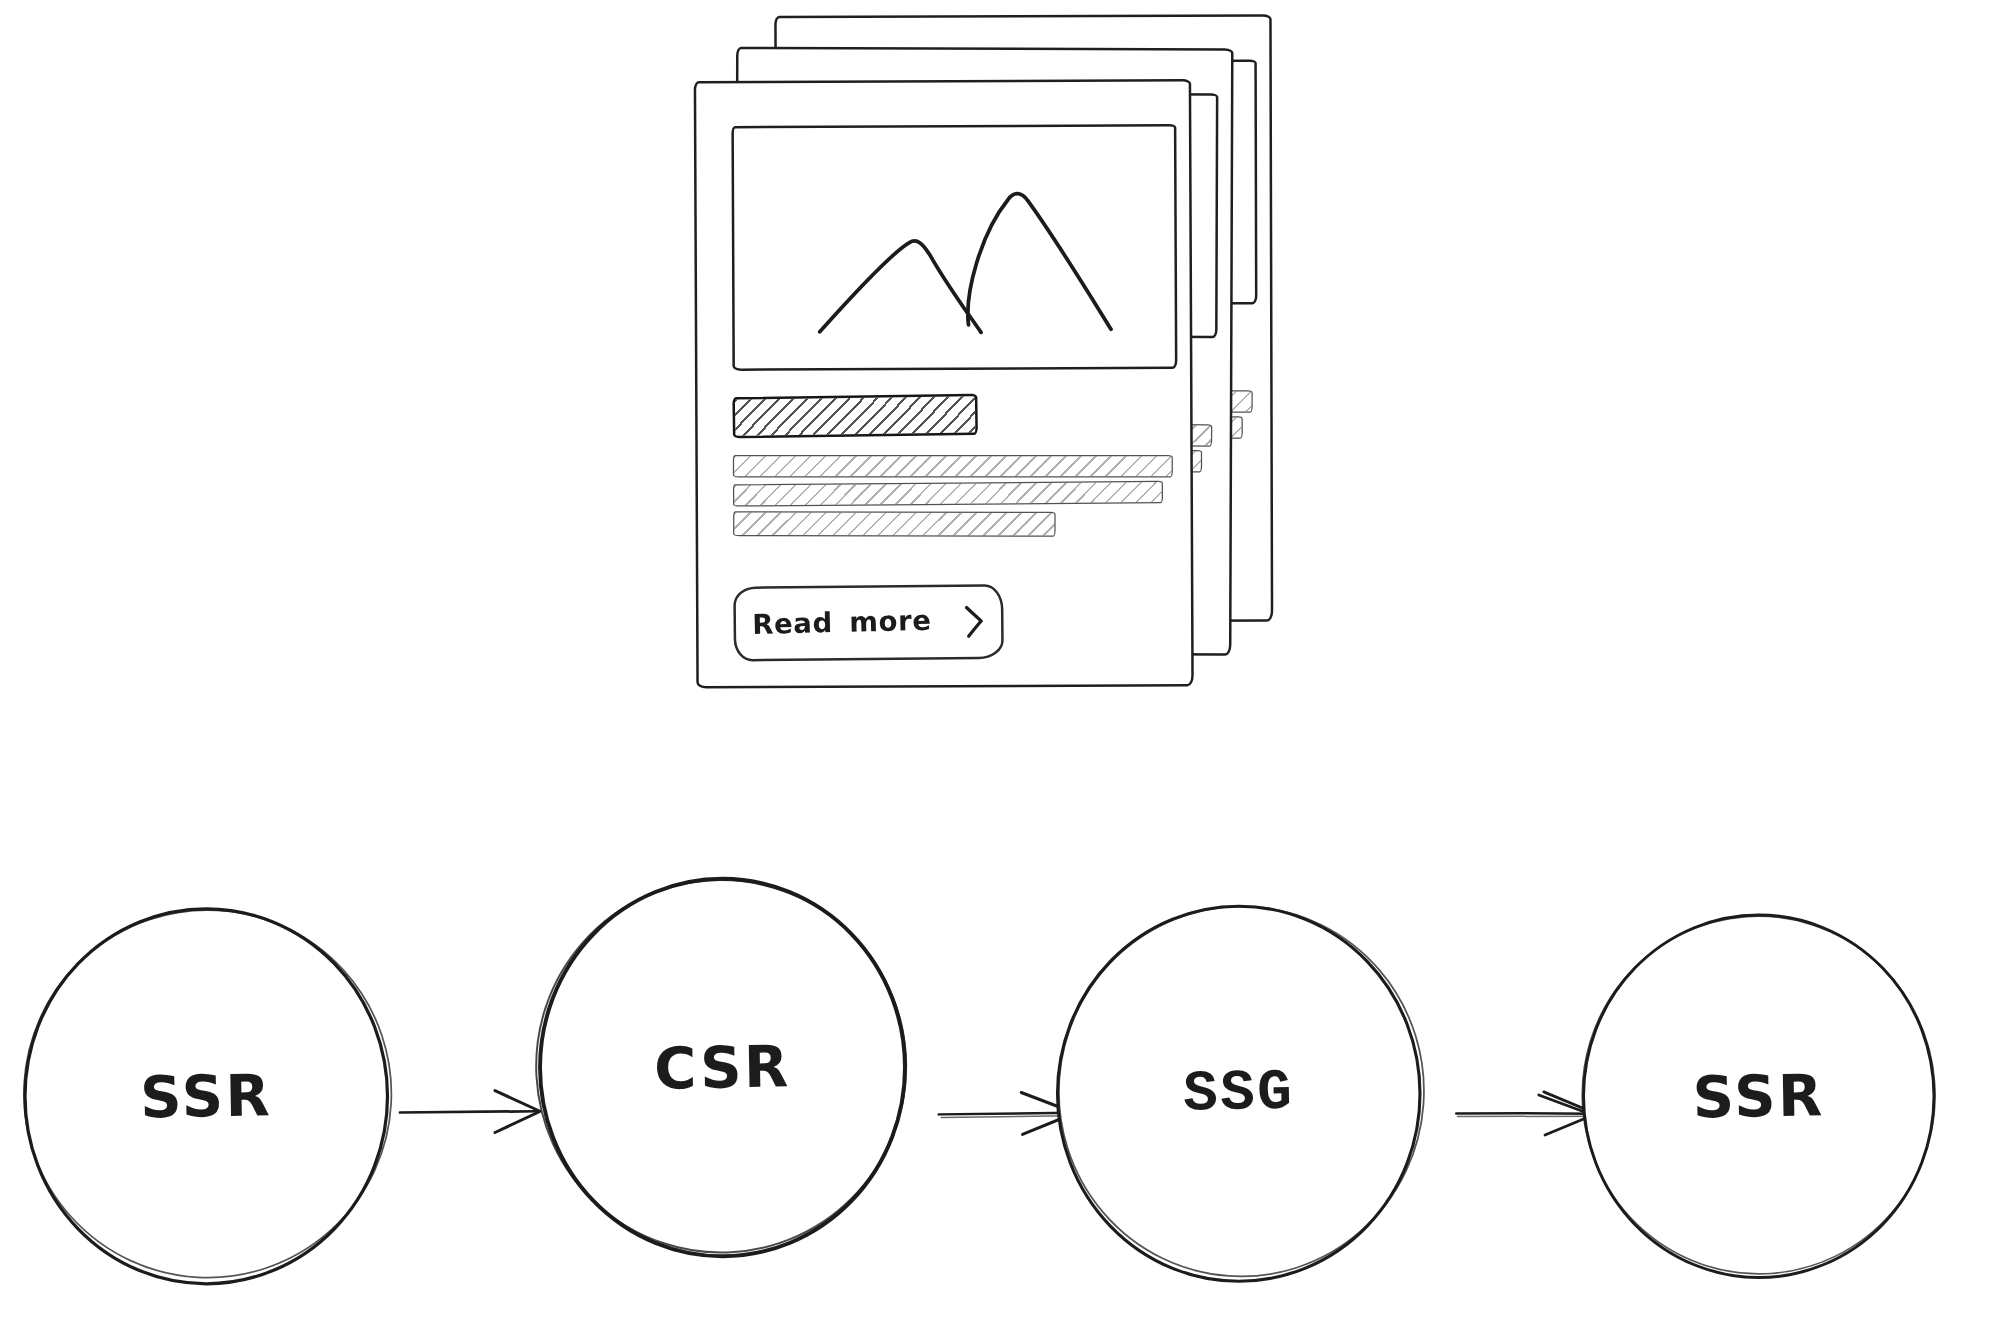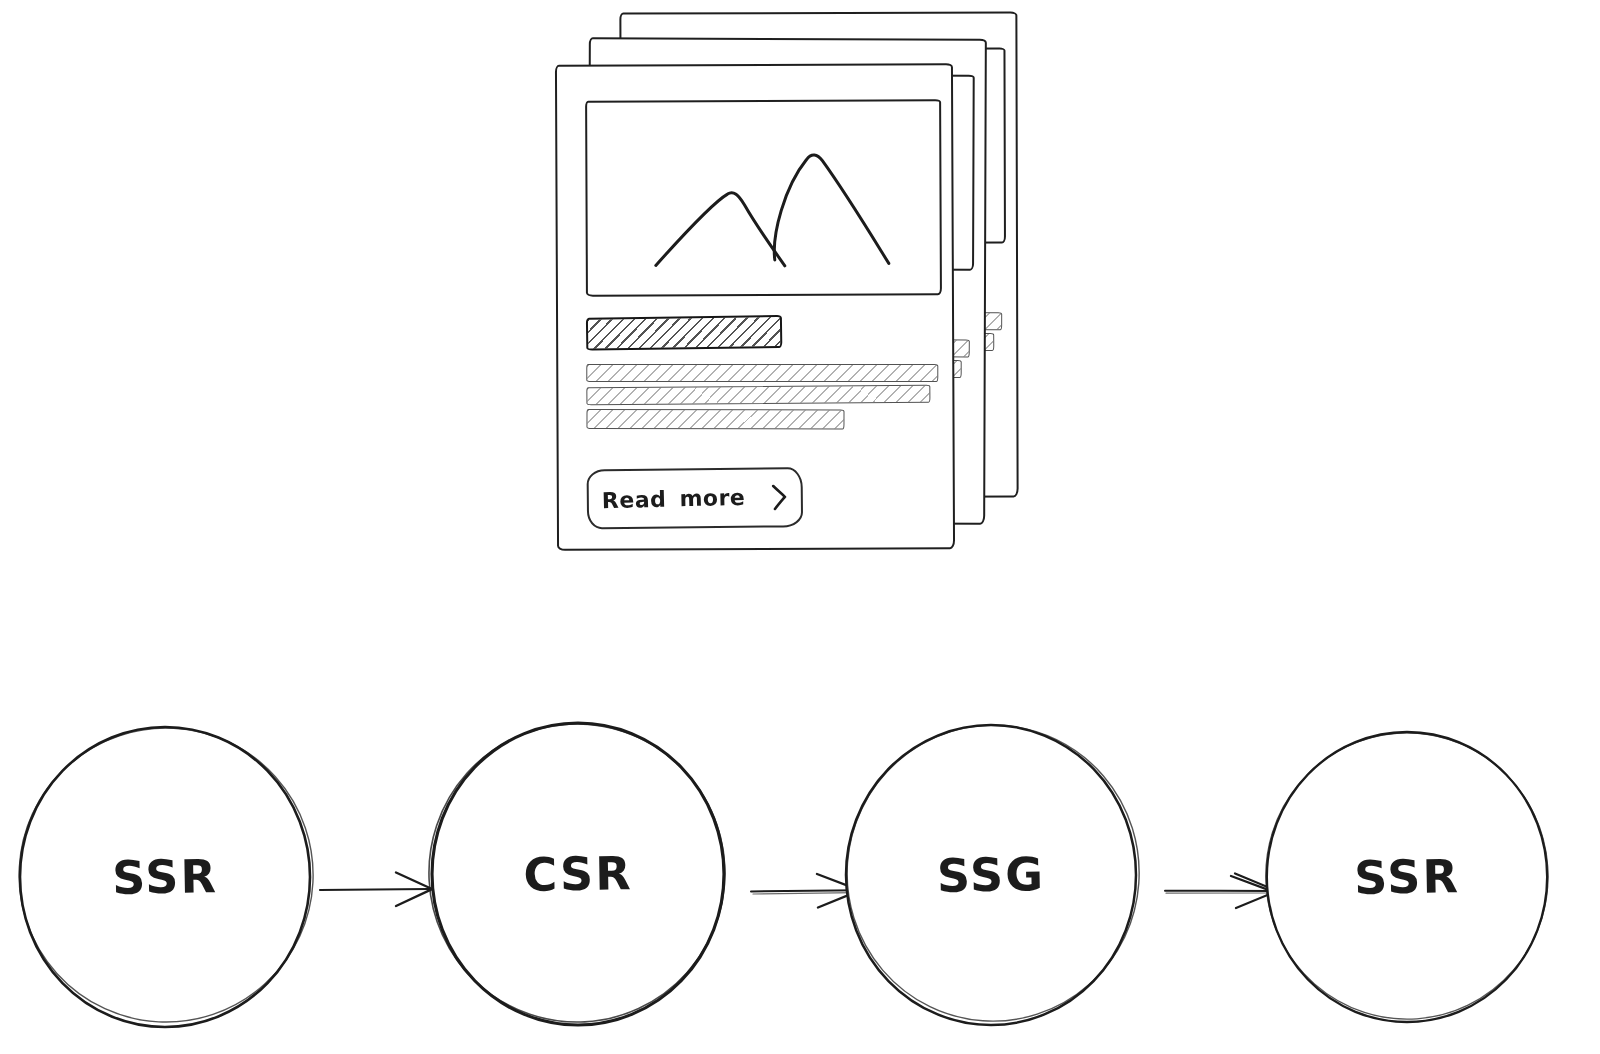--- a/index.html
+++ b/index.html
@@ -52,22 +52,22 @@
   }
   .chev{width:17px;height:28px;flex:0 0 auto;}
   
   .node{position:absolute;width:300px;height:310px;}
   .node svg{position:absolute;left:0;top:0;width:100%;height:100%;}
   .node .label{
     position:absolute;inset:0;display:flex;align-items:center;justify-content:center;
     font-size:46px;font-weight:bold;letter-spacing:2px;transform:rotate(-1deg);
   }
   .node-1{left:15px;top:722px;}
-  .node-2{left:427px;top:716px;width:302px;height:316px;}
-  .node-3{left:841px;top:720px;}
+  .node-2{left:427px;top:696px;width:302px;height:316px;}
+  .node-3{left:841px;top:720px;font-family:Liberation Mono, monospace;}
   .node-4{left:1262px;top:727px;width:290px;height:300px;}
   .arrow{position:absolute;width:122px;height:46px;}
   .arrow svg{width:100%;height:100%;display:block;}
   .arrow-1{left:317px;top:866px;}
   .arrow-2{left:745px;top:867px;}
   .arrow-3{left:1161px;top:867px;}
 </style>
 </head>
 <body>
 

